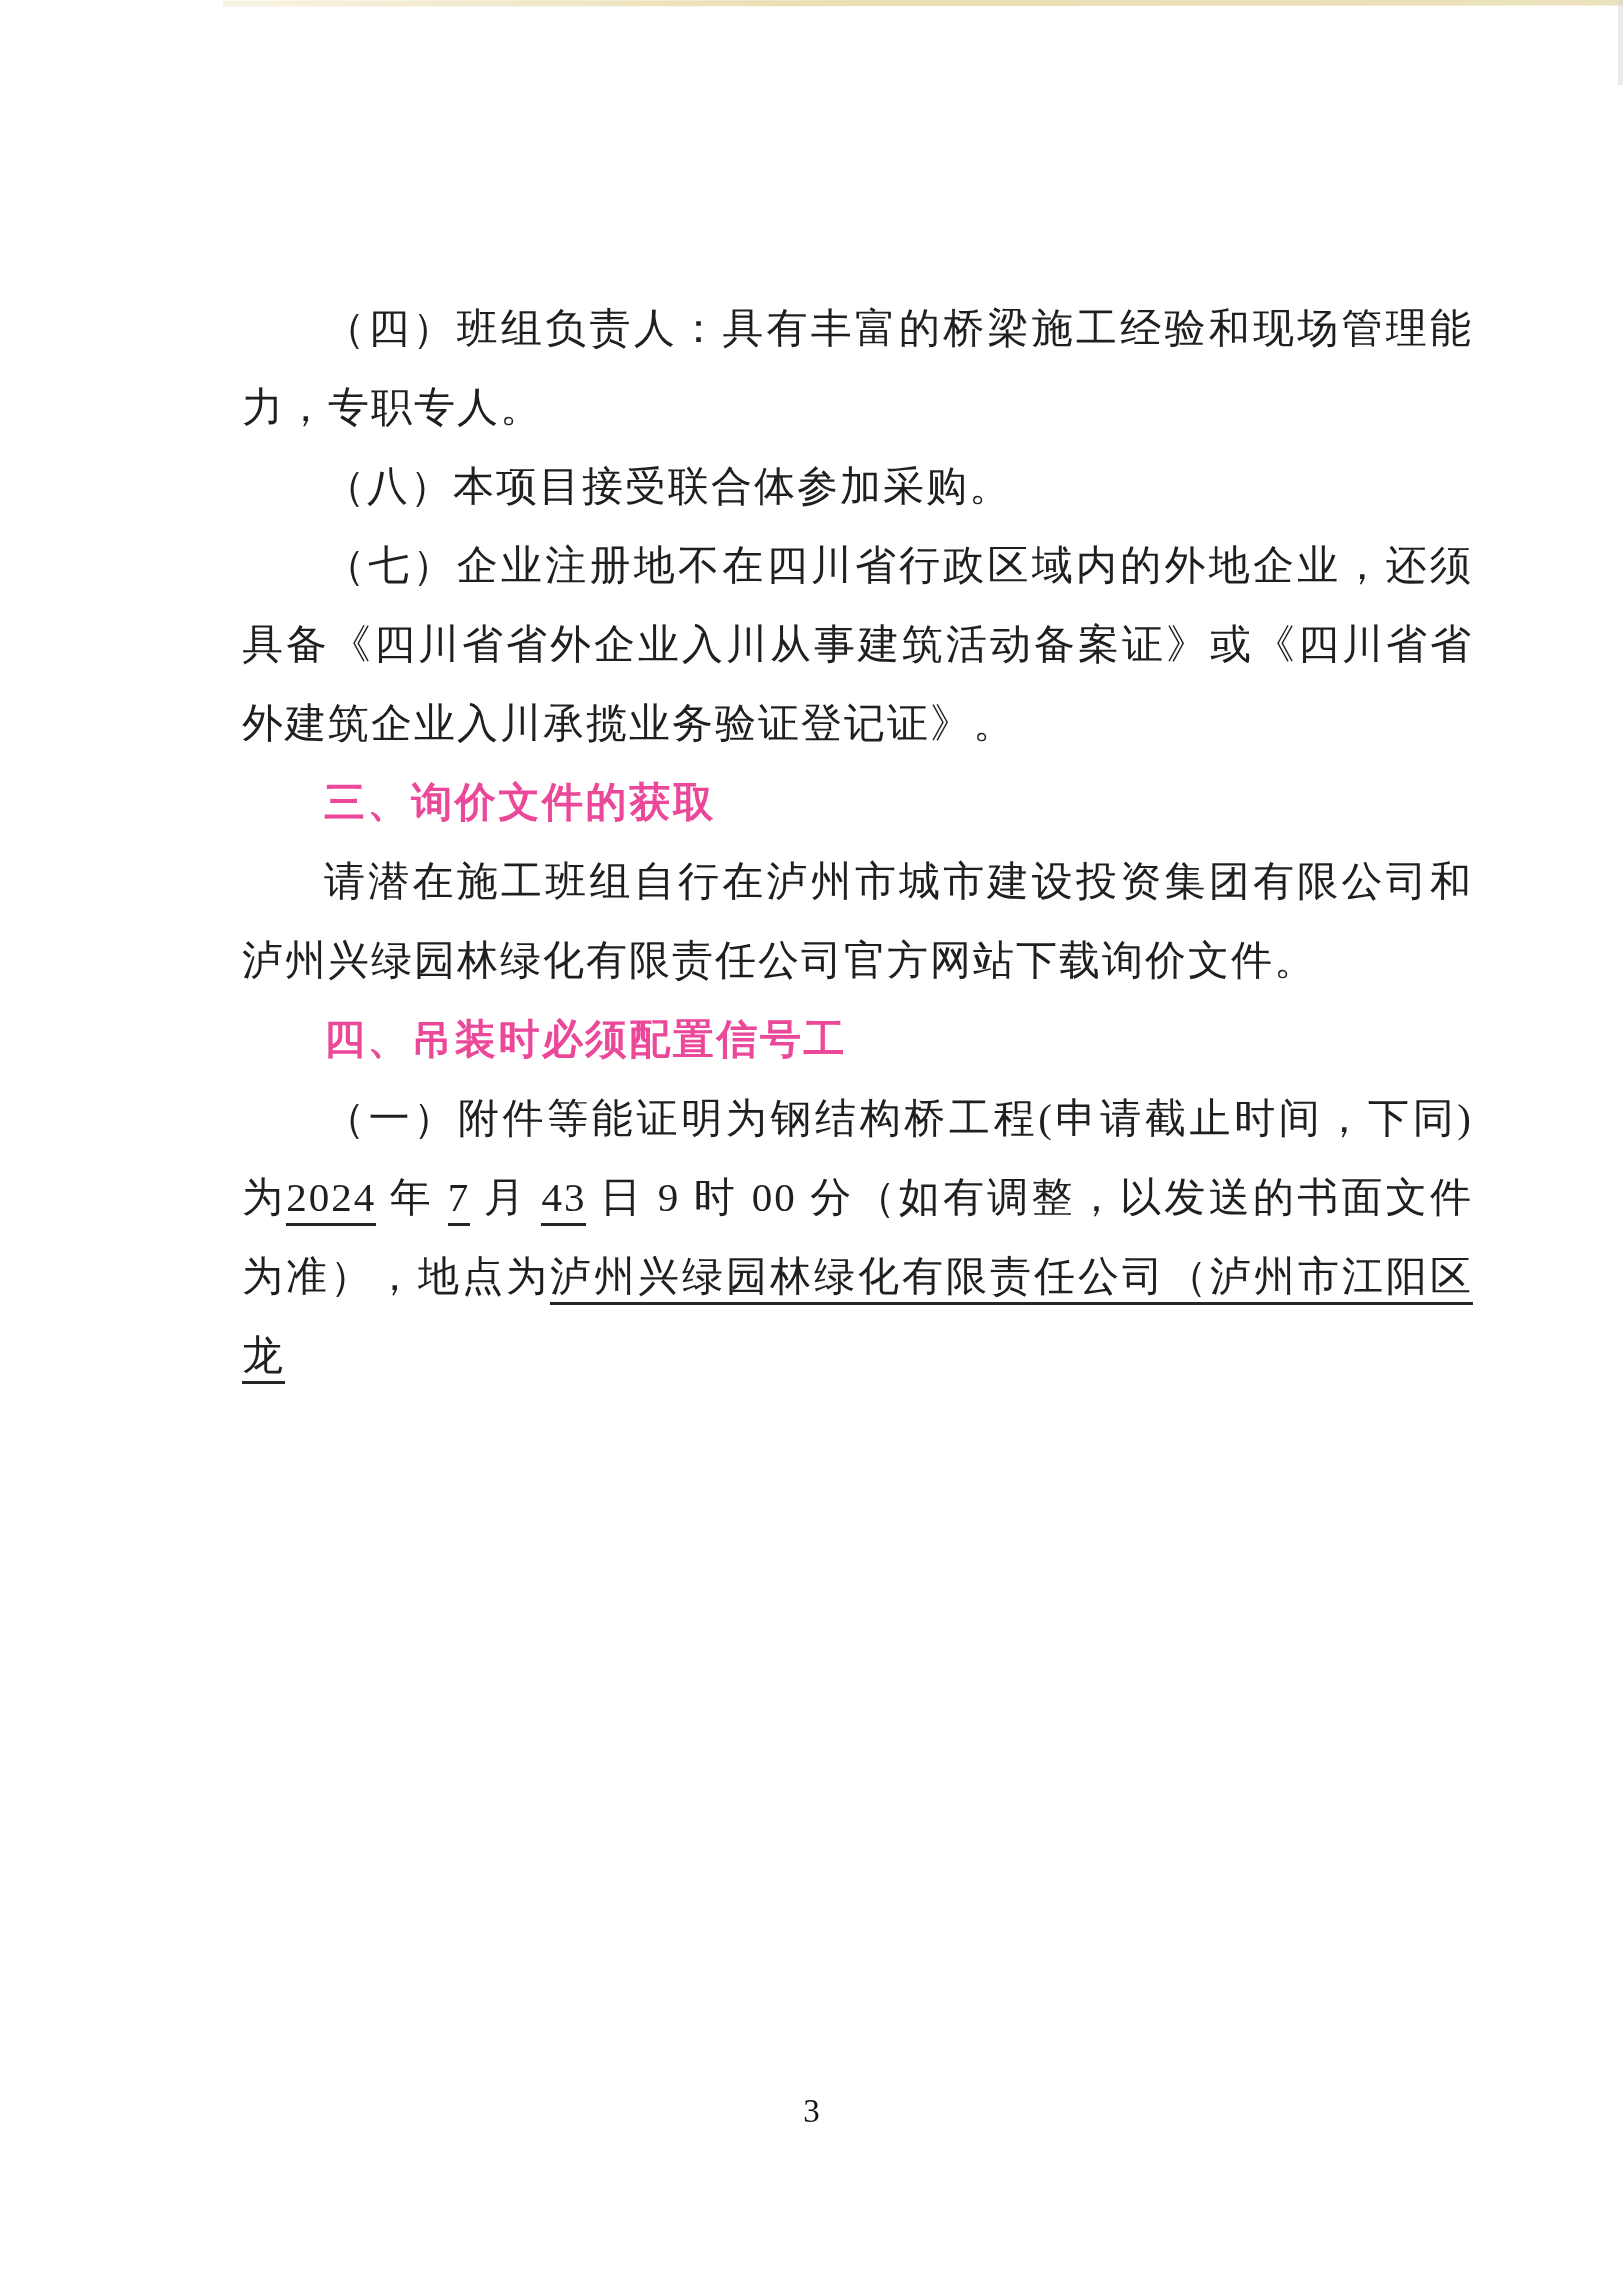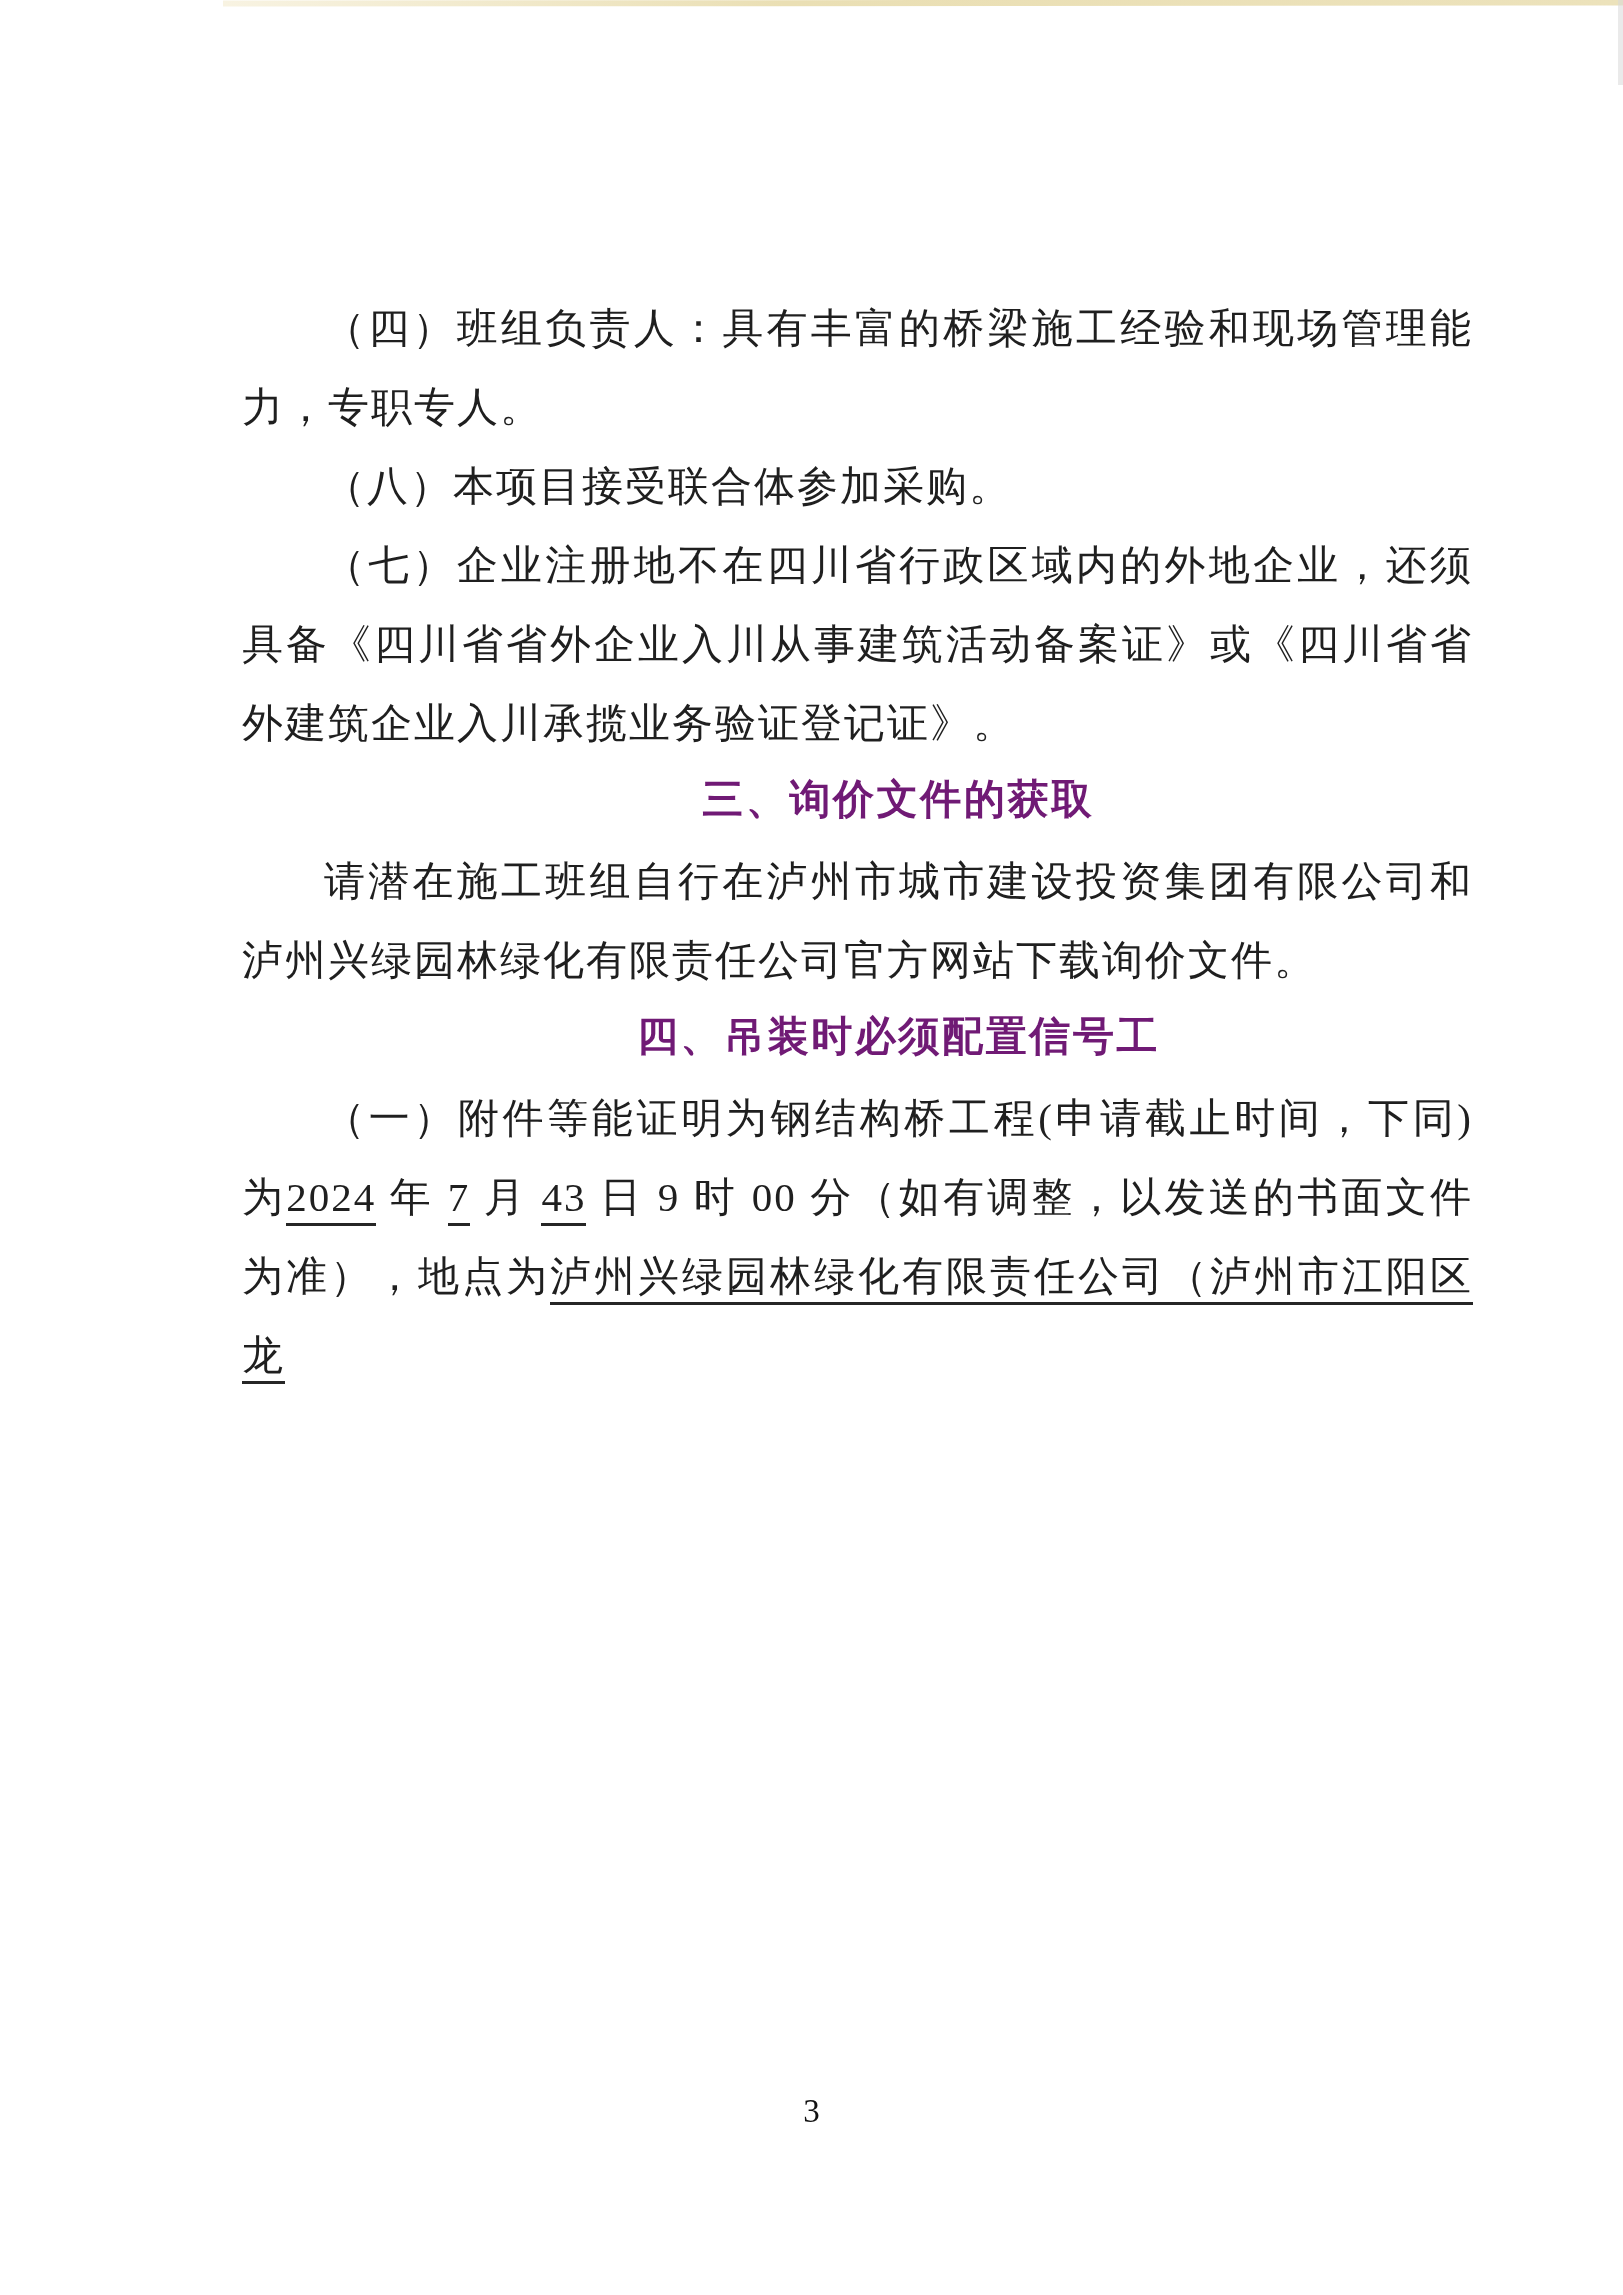--- a/index.html
+++ b/index.html
@@ -50,25 +50,25 @@
     margin: 0;
     font-size: 41px;
     line-height: 79px;
     letter-spacing: 2px;
     color: #1f1f1f;
     text-align: justify;
     text-indent: 2em;
     word-break: break-all;
   }
   .para.heading {
-    font-family: Liberation Mono, monospace;
+    font-family: Liberation Serif, serif;
     font-weight: 700;
-    color: #701a75;
+    color: #ec4899;
     letter-spacing: 2.6px;
-    text-align: center;
+    text-align: left;
   }
   .u {
     border-bottom: 3.9px solid #262626;
     padding-bottom: 3.3px;
   }
   .footer {
     position: absolute;
     top: 2093px;
     left: 0;
     width: 100%;

